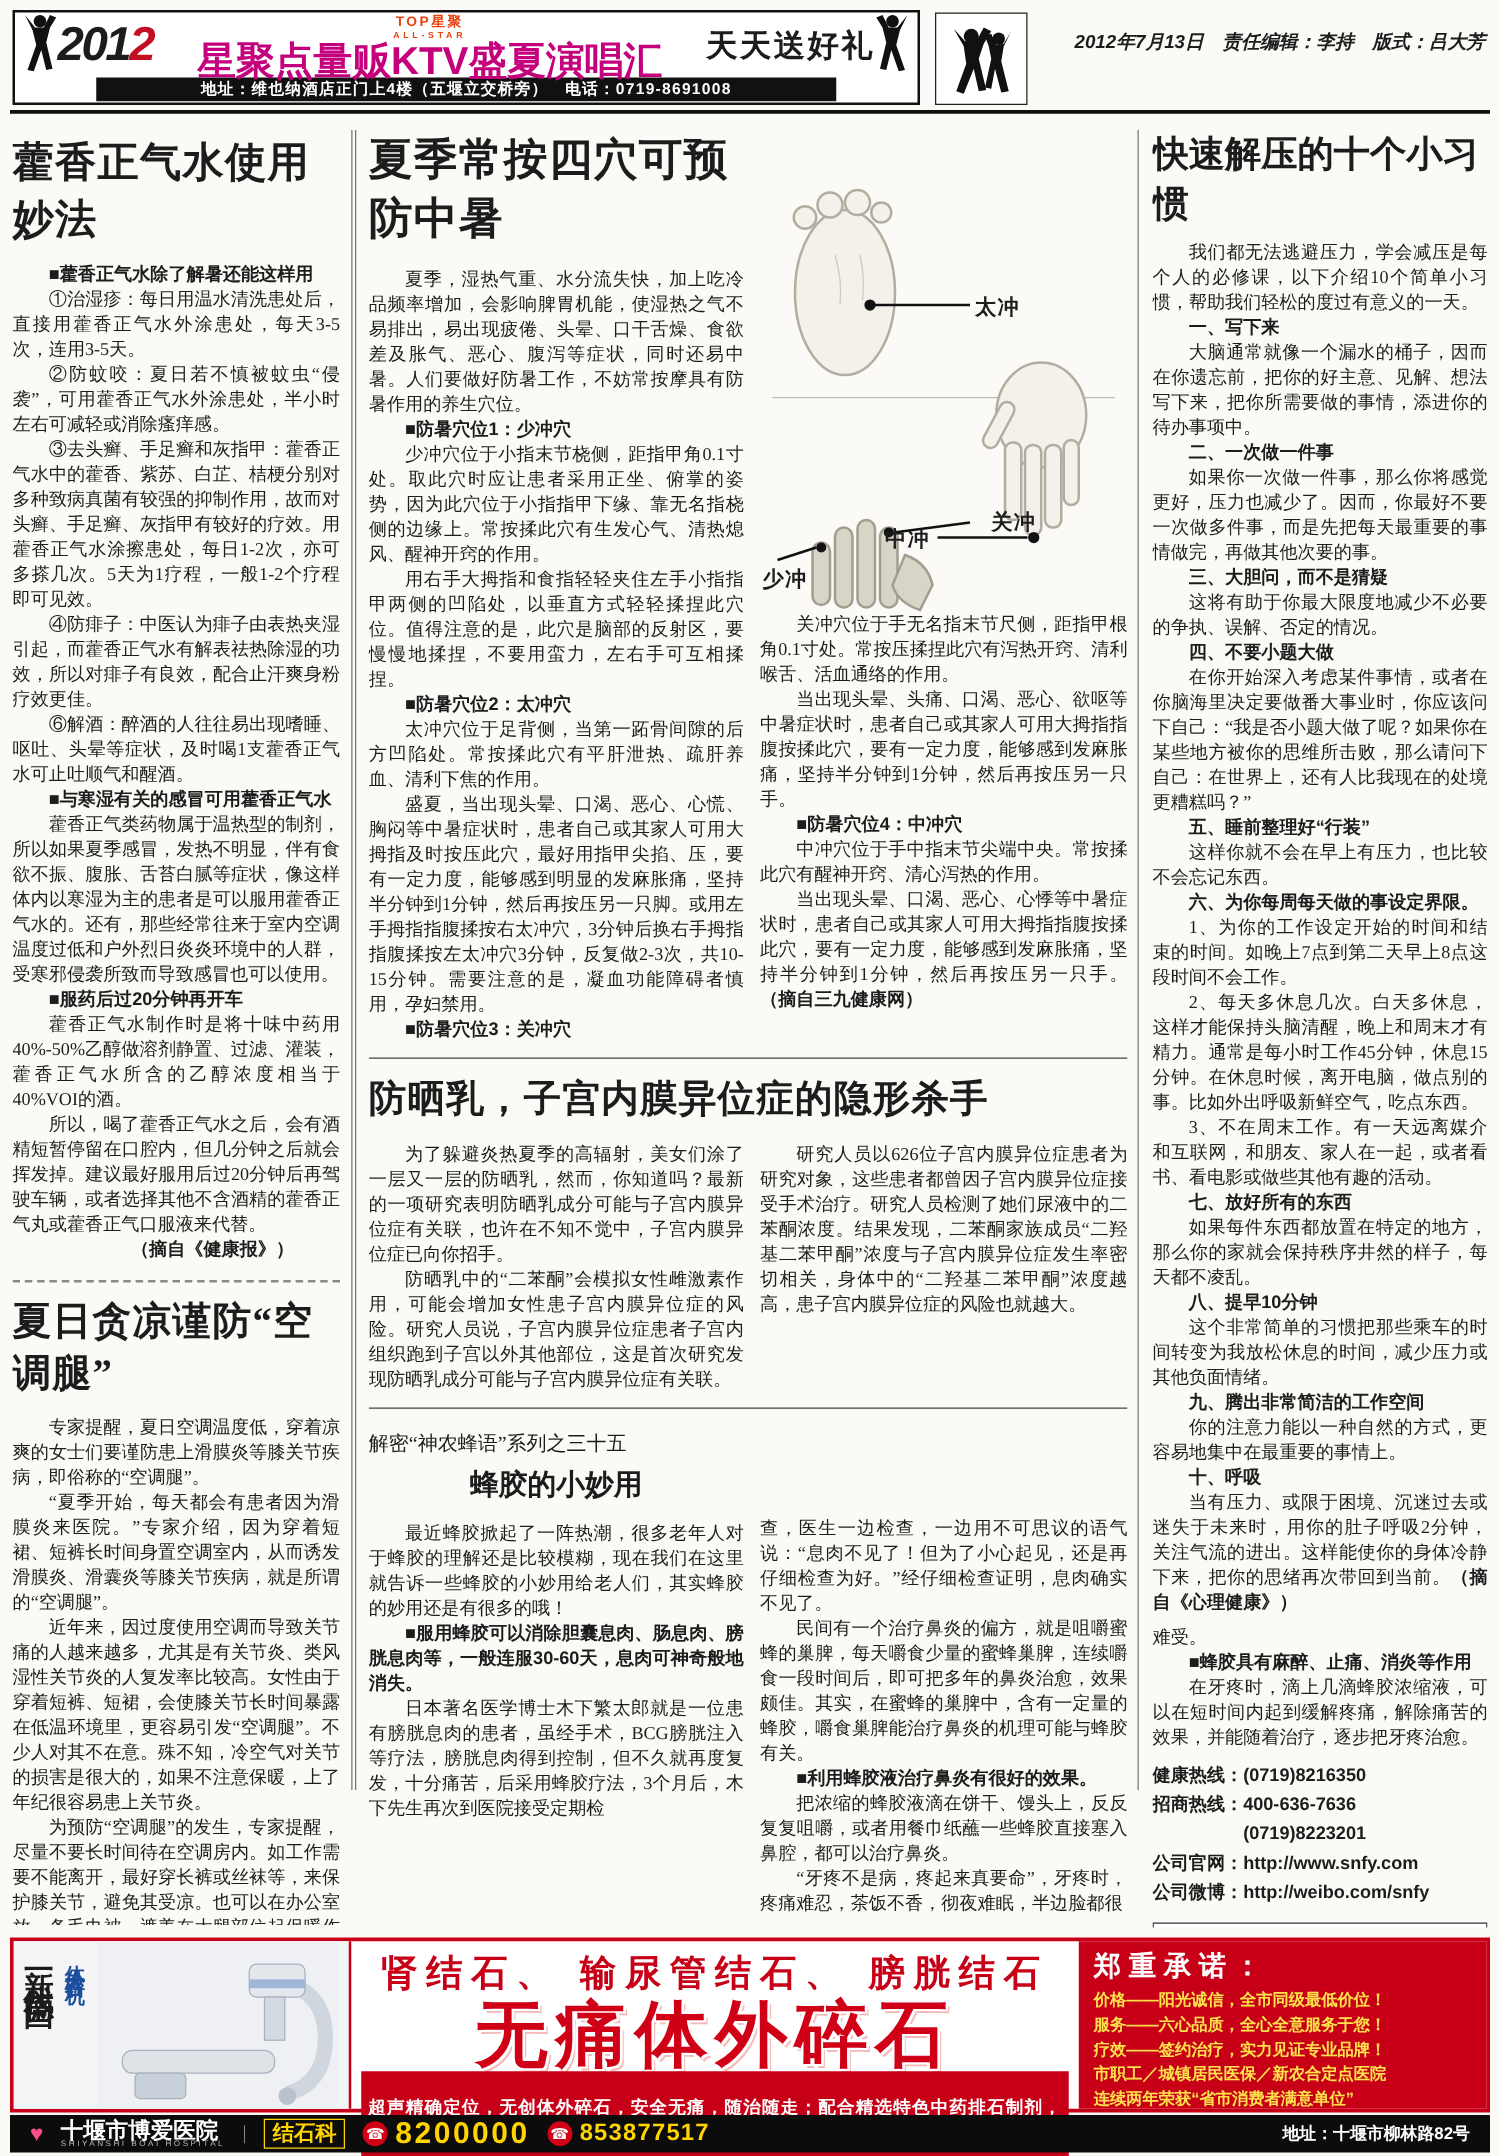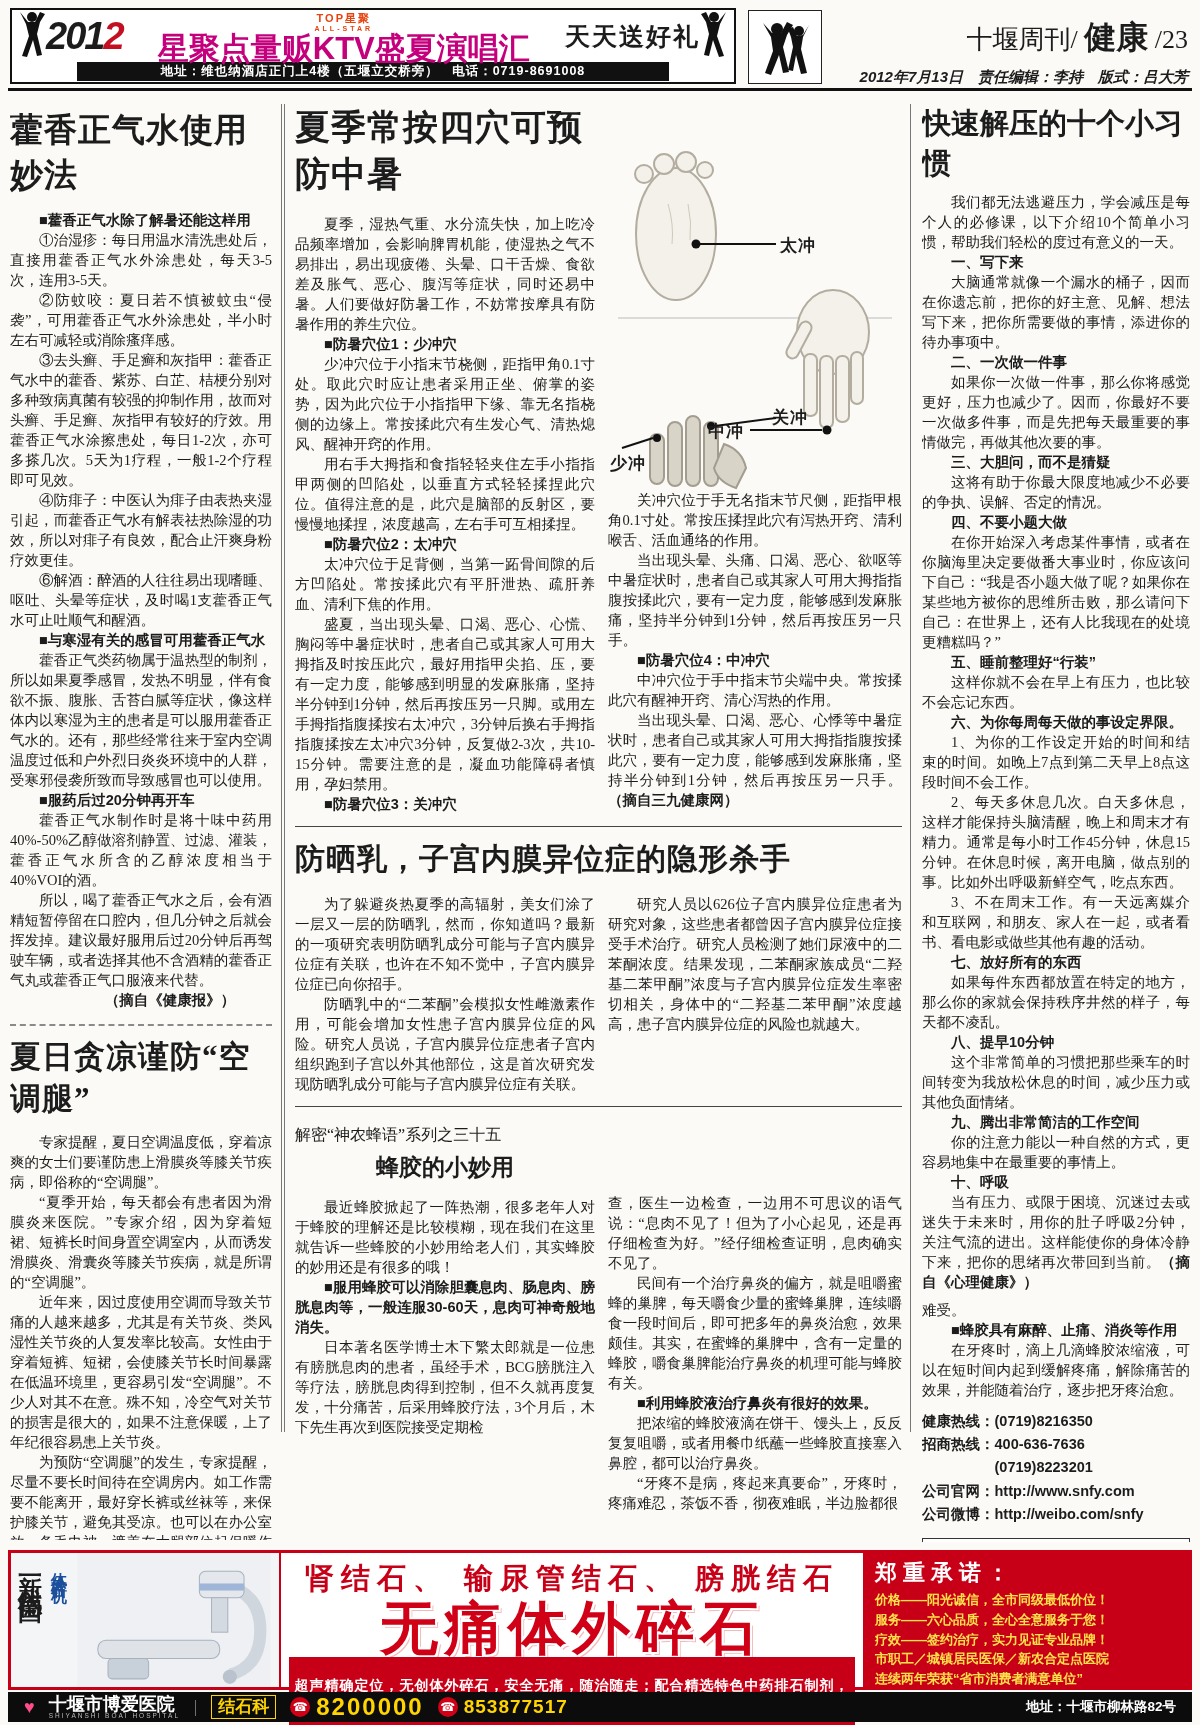--- a/index.html
+++ b/index.html
@@ -120,23 +120,20 @@
   <div class="mh-dancers">
     <svg width="60" height="60" viewBox="0 0 60 60">
         <circle cx="22" cy="12" r="6" fill="#111"></circle>
         <path d="M8 6 L16 20 L18 34 L10 56 L16 58 L24 38 L28 56 L34 55 L28 30 L32 18 L38 8 L32 5 L26 16 L17 16 Z" fill="#111"></path>
         <circle cx="44" cy="14" r="5" fill="#111"></circle>
         <path d="M54 8 L48 20 L46 32 L52 56 L46 57 L41 38 L38 54 L33 53 L38 30 L36 20 L33 12 L38 10 L42 19 L48 18 Z" fill="#111"></path>
       </svg>
   </div>
 
   <div class="masthead">
-    <div class="mh-line1">
-      <span>十堰周刊</span><span>/ </span><span class="sec">健康</span><span> /23</span>
-    </div>
     <div class="mh-line2">2012年7月13日　责任编辑：李持　版式：吕大芳</div>
   </div>
 
   <div class="header-rule"></div>
 
   <div class="col-left">
     <div class="article-title">藿香正气水使用妙法</div>
     <div>
         <div class="para h">■藿香正气水除了解暑还能这样用</div>
         <div class="para p">①治湿疹：每日用温水清洗患处后，直接用藿香正气水外涂患处，每天3-5次，连用3-5天。</div>
@@ -164,21 +161,21 @@
   <div class="vdiv1"></div>
 
   <div class="col-mid">
     <div class="mid-flex">
       <div class="mid-colA">
         <div class="sixue-title">夏季常按四穴可预防中暑</div>
         <div>
             <div class="para p">夏季，湿热气重、水分流失快，加上吃冷品频率增加，会影响脾胃机能，使湿热之气不易排出，易出现疲倦、头晕、口干舌燥、食欲差及胀气、恶心、腹泻等症状，同时还易中暑。人们要做好防暑工作，不妨常按摩具有防暑作用的养生穴位。</div>
             <div class="para h">■防暑穴位1：少冲穴</div>
             <div class="para p">少冲穴位于小指末节桡侧，距指甲角0.1寸处。取此穴时应让患者采用正坐、俯掌的姿势，因为此穴位于小指指甲下缘、靠无名指桡侧的边缘上。常按揉此穴有生发心气、清热熄风、醒神开窍的作用。</div>
-            <div class="para p">用右手大拇指和食指轻轻夹住左手小指指甲两侧的凹陷处，以垂直方式轻轻揉捏此穴位。值得注意的是，此穴是脑部的反射区，要慢慢地揉捏，浓度越高，左右手可互相揉捏。</div>
+            <div class="para p">用右手大拇指和食指轻轻夹住左手小指指甲两侧的凹陷处，以垂直方式轻轻揉捏此穴位。值得注意的是，此穴是脑部的反射区，要慢慢地揉捏，不要用蛮力，左右手可互相揉捏。</div>
             <div class="para h">■防暑穴位2：太冲穴</div>
             <div class="para p">太冲穴位于足背侧，当第一跖骨间隙的后方凹陷处。常按揉此穴有平肝泄热、疏肝养血、清利下焦的作用。</div>
             <div class="para p">盛夏，当出现头晕、口渴、恶心、心慌、胸闷等中暑症状时，患者自己或其家人可用大拇指及时按压此穴，最好用指甲尖掐、压，要有一定力度，能够感到明显的发麻胀痛，坚持半分钟到1分钟，然后再按压另一只脚。或用左手拇指指腹揉按右太冲穴，3分钟后换右手拇指指腹揉按左太冲穴3分钟，反复做2-3次，共10-15分钟。需要注意的是，凝血功能障碍者慎用，孕妇禁用。</div>
             <div class="para h">■防暑穴位3：关冲穴</div>
           </div>
       </div>
       <div class="mid-colB">
         <div class="diagram">
           <svg width="294" height="386" viewBox="0 0 294 386">
 
@@ -207,21 +204,21 @@
             <rect x="96" y="318" width="14" height="64" rx="7" fill="#d9d4c8" stroke="#a39d8f" stroke-width="2"></rect>
             <path d="M116 340 q18 6 22 24 l-10 20 q-18 -6 -22 -20 Z" fill="#d9d4c8" stroke="#a39d8f" stroke-width="2"></path>
             <circle cx="49" cy="334" r="4" fill="#111"></circle>
             <line x1="45" y1="334" x2="14" y2="344" stroke="#111" stroke-width="2"></line>
             <circle cx="103" cy="322" r="4" fill="#111"></circle>
             <line x1="107" y1="322" x2="168" y2="314" stroke="#111" stroke-width="2"></line>
           </svg>
           <span class="lbl" style="left:172px;top:130px">太冲</span>
           <span class="lbl" style="left:100px;top:316px">中冲</span>
           <span class="lbl" style="left:2px;top:348px">少冲</span>
-          <span class="lbl" style="left:164px;top:302px">关冲</span>
+          <span class="lbl" style="left:185px;top:302px">关冲</span>
         </div>
         <div>
             <div class="para p">关冲穴位于手无名指末节尺侧，距指甲根角0.1寸处。常按压揉捏此穴有泻热开窍、清利喉舌、活血通络的作用。</div>
             <div class="para p">当出现头晕、头痛、口渴、恶心、欲呕等中暑症状时，患者自己或其家人可用大拇指指腹按揉此穴，要有一定力度，能够感到发麻胀痛，坚持半分钟到1分钟，然后再按压另一只手。</div>
             <div class="para h">■防暑穴位4：中冲穴</div>
             <div class="para p">中冲穴位于手中指末节尖端中央。常按揉此穴有醒神开窍、清心泻热的作用。</div>
             <div class="para p">当出现头晕、口渴、恶心、心悸等中暑症状时，患者自己或其家人可用大拇指指腹按揉此穴，要有一定力度，能够感到发麻胀痛，坚持半分钟到1分钟，然后再按压另一只手。<b class="inline-src">（摘自三九健康网）</b></div>
           </div>
       </div>
     </div>

